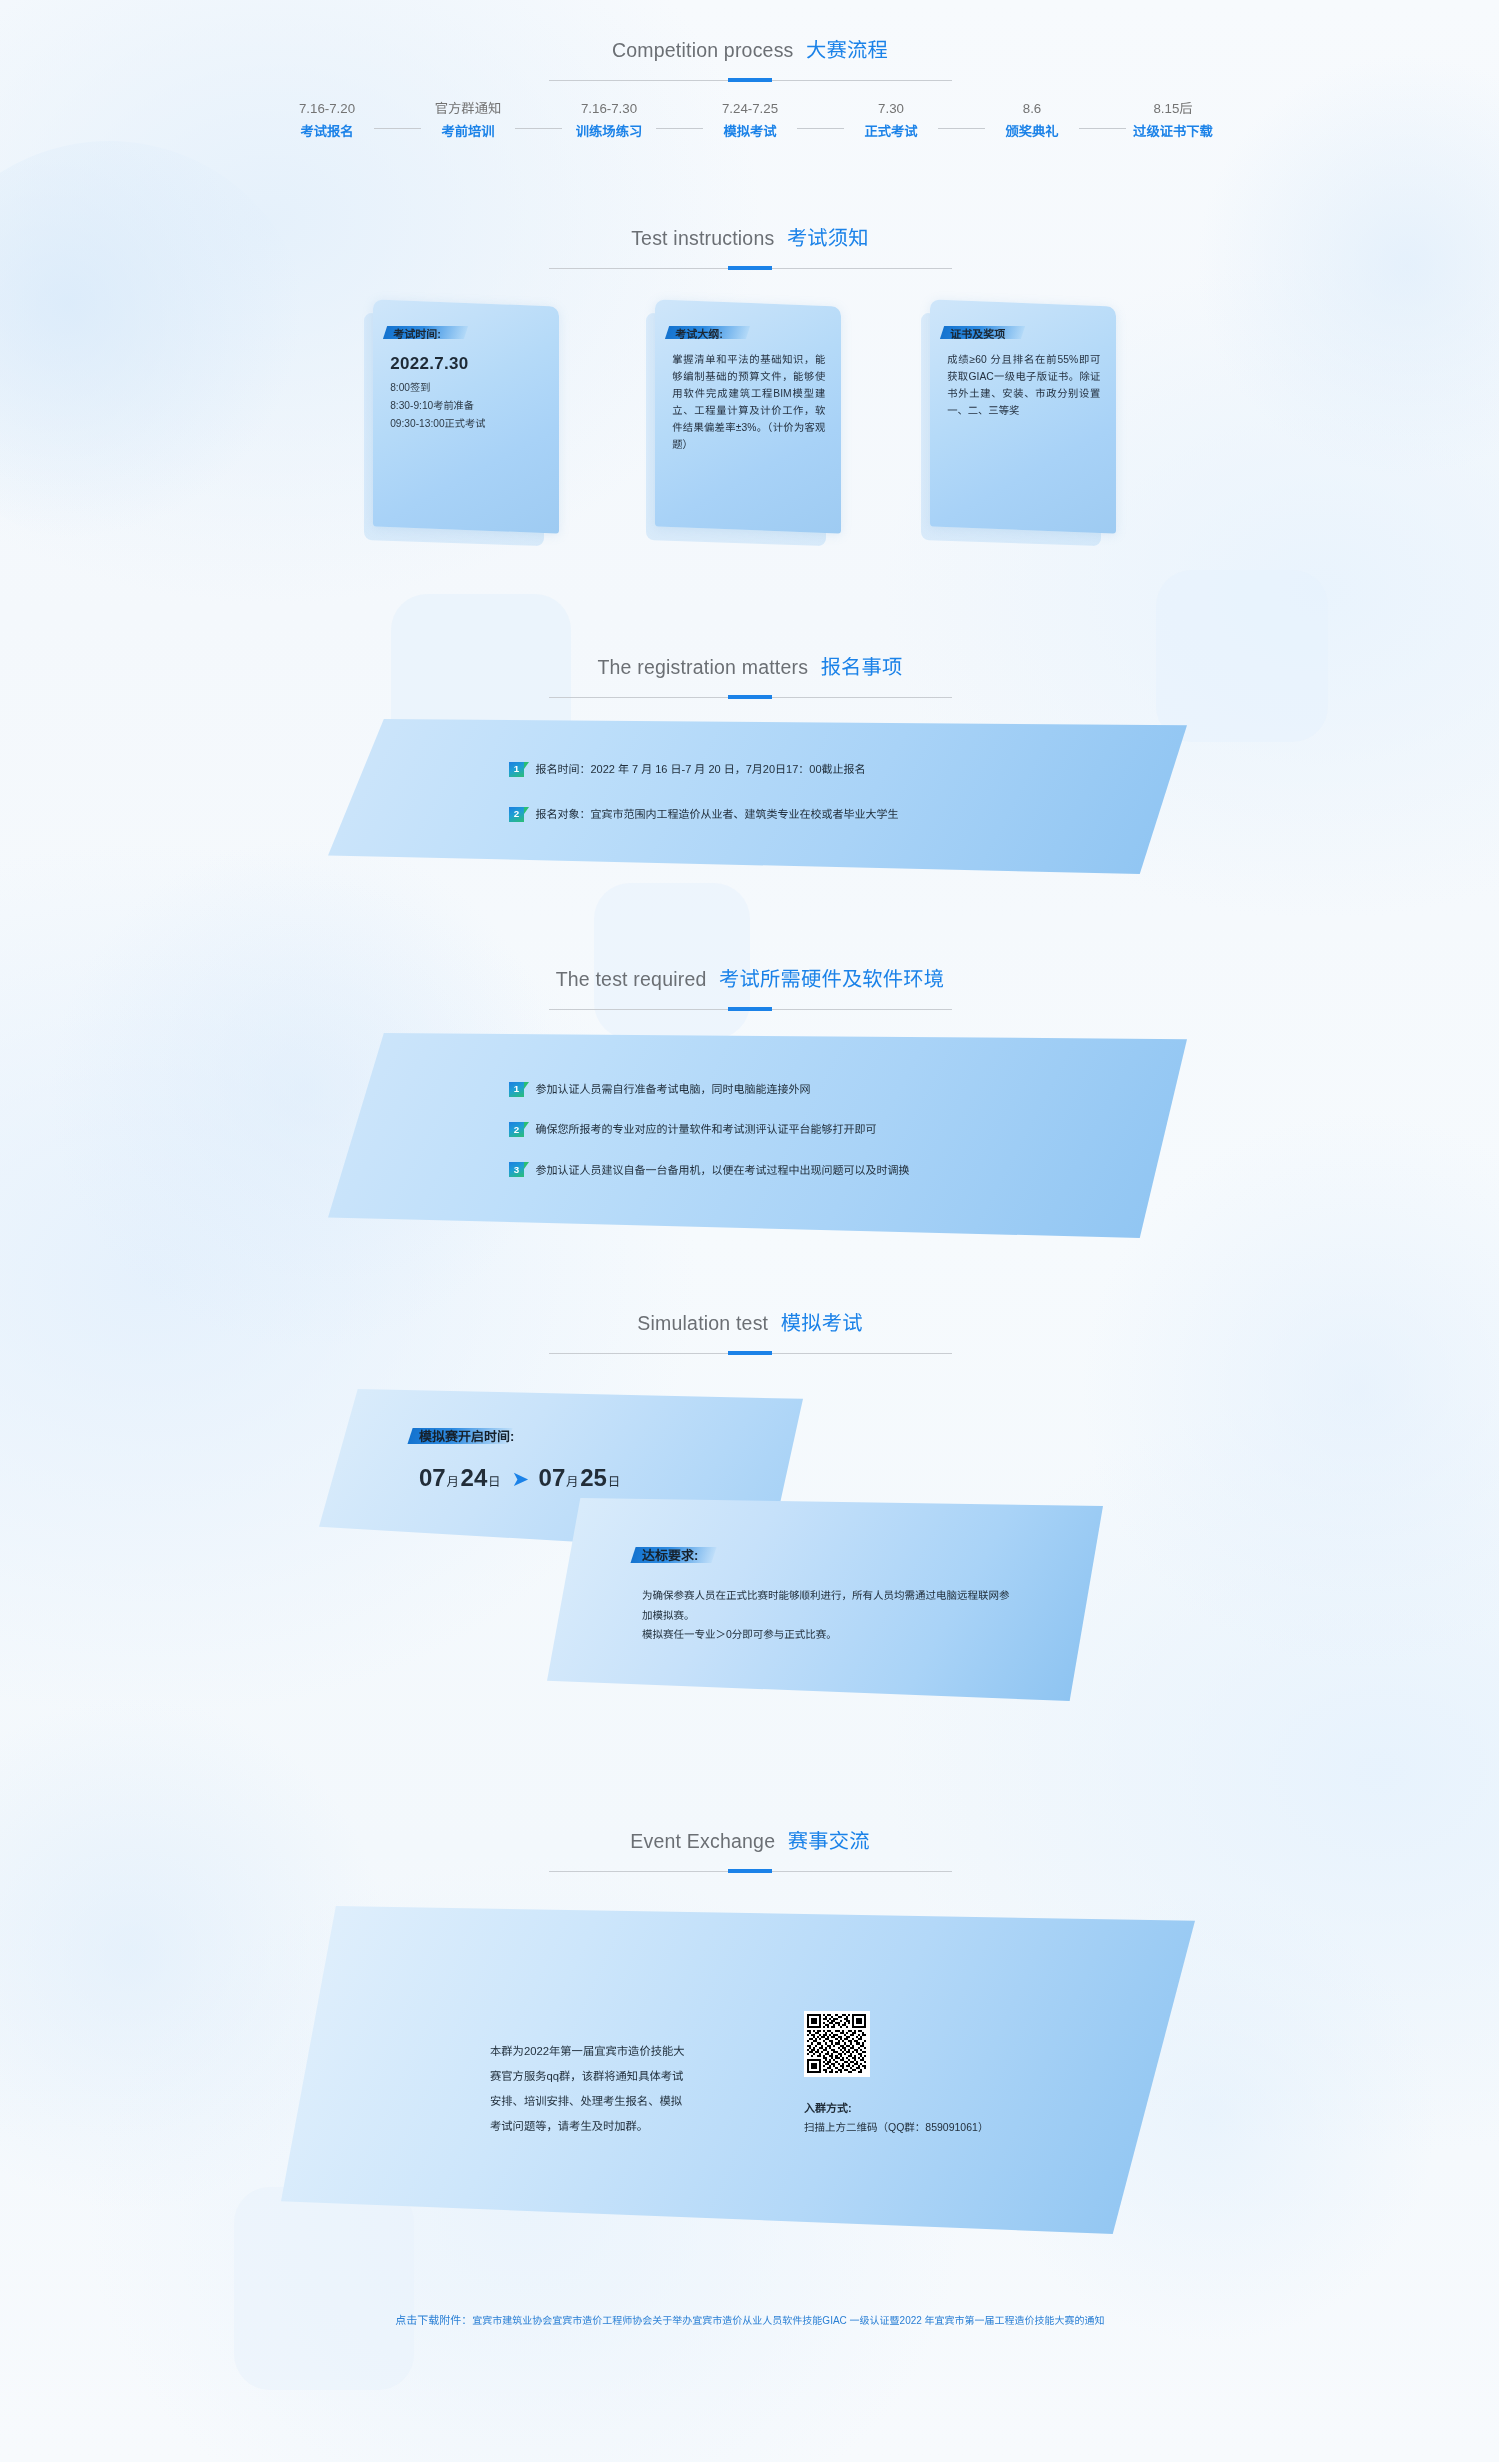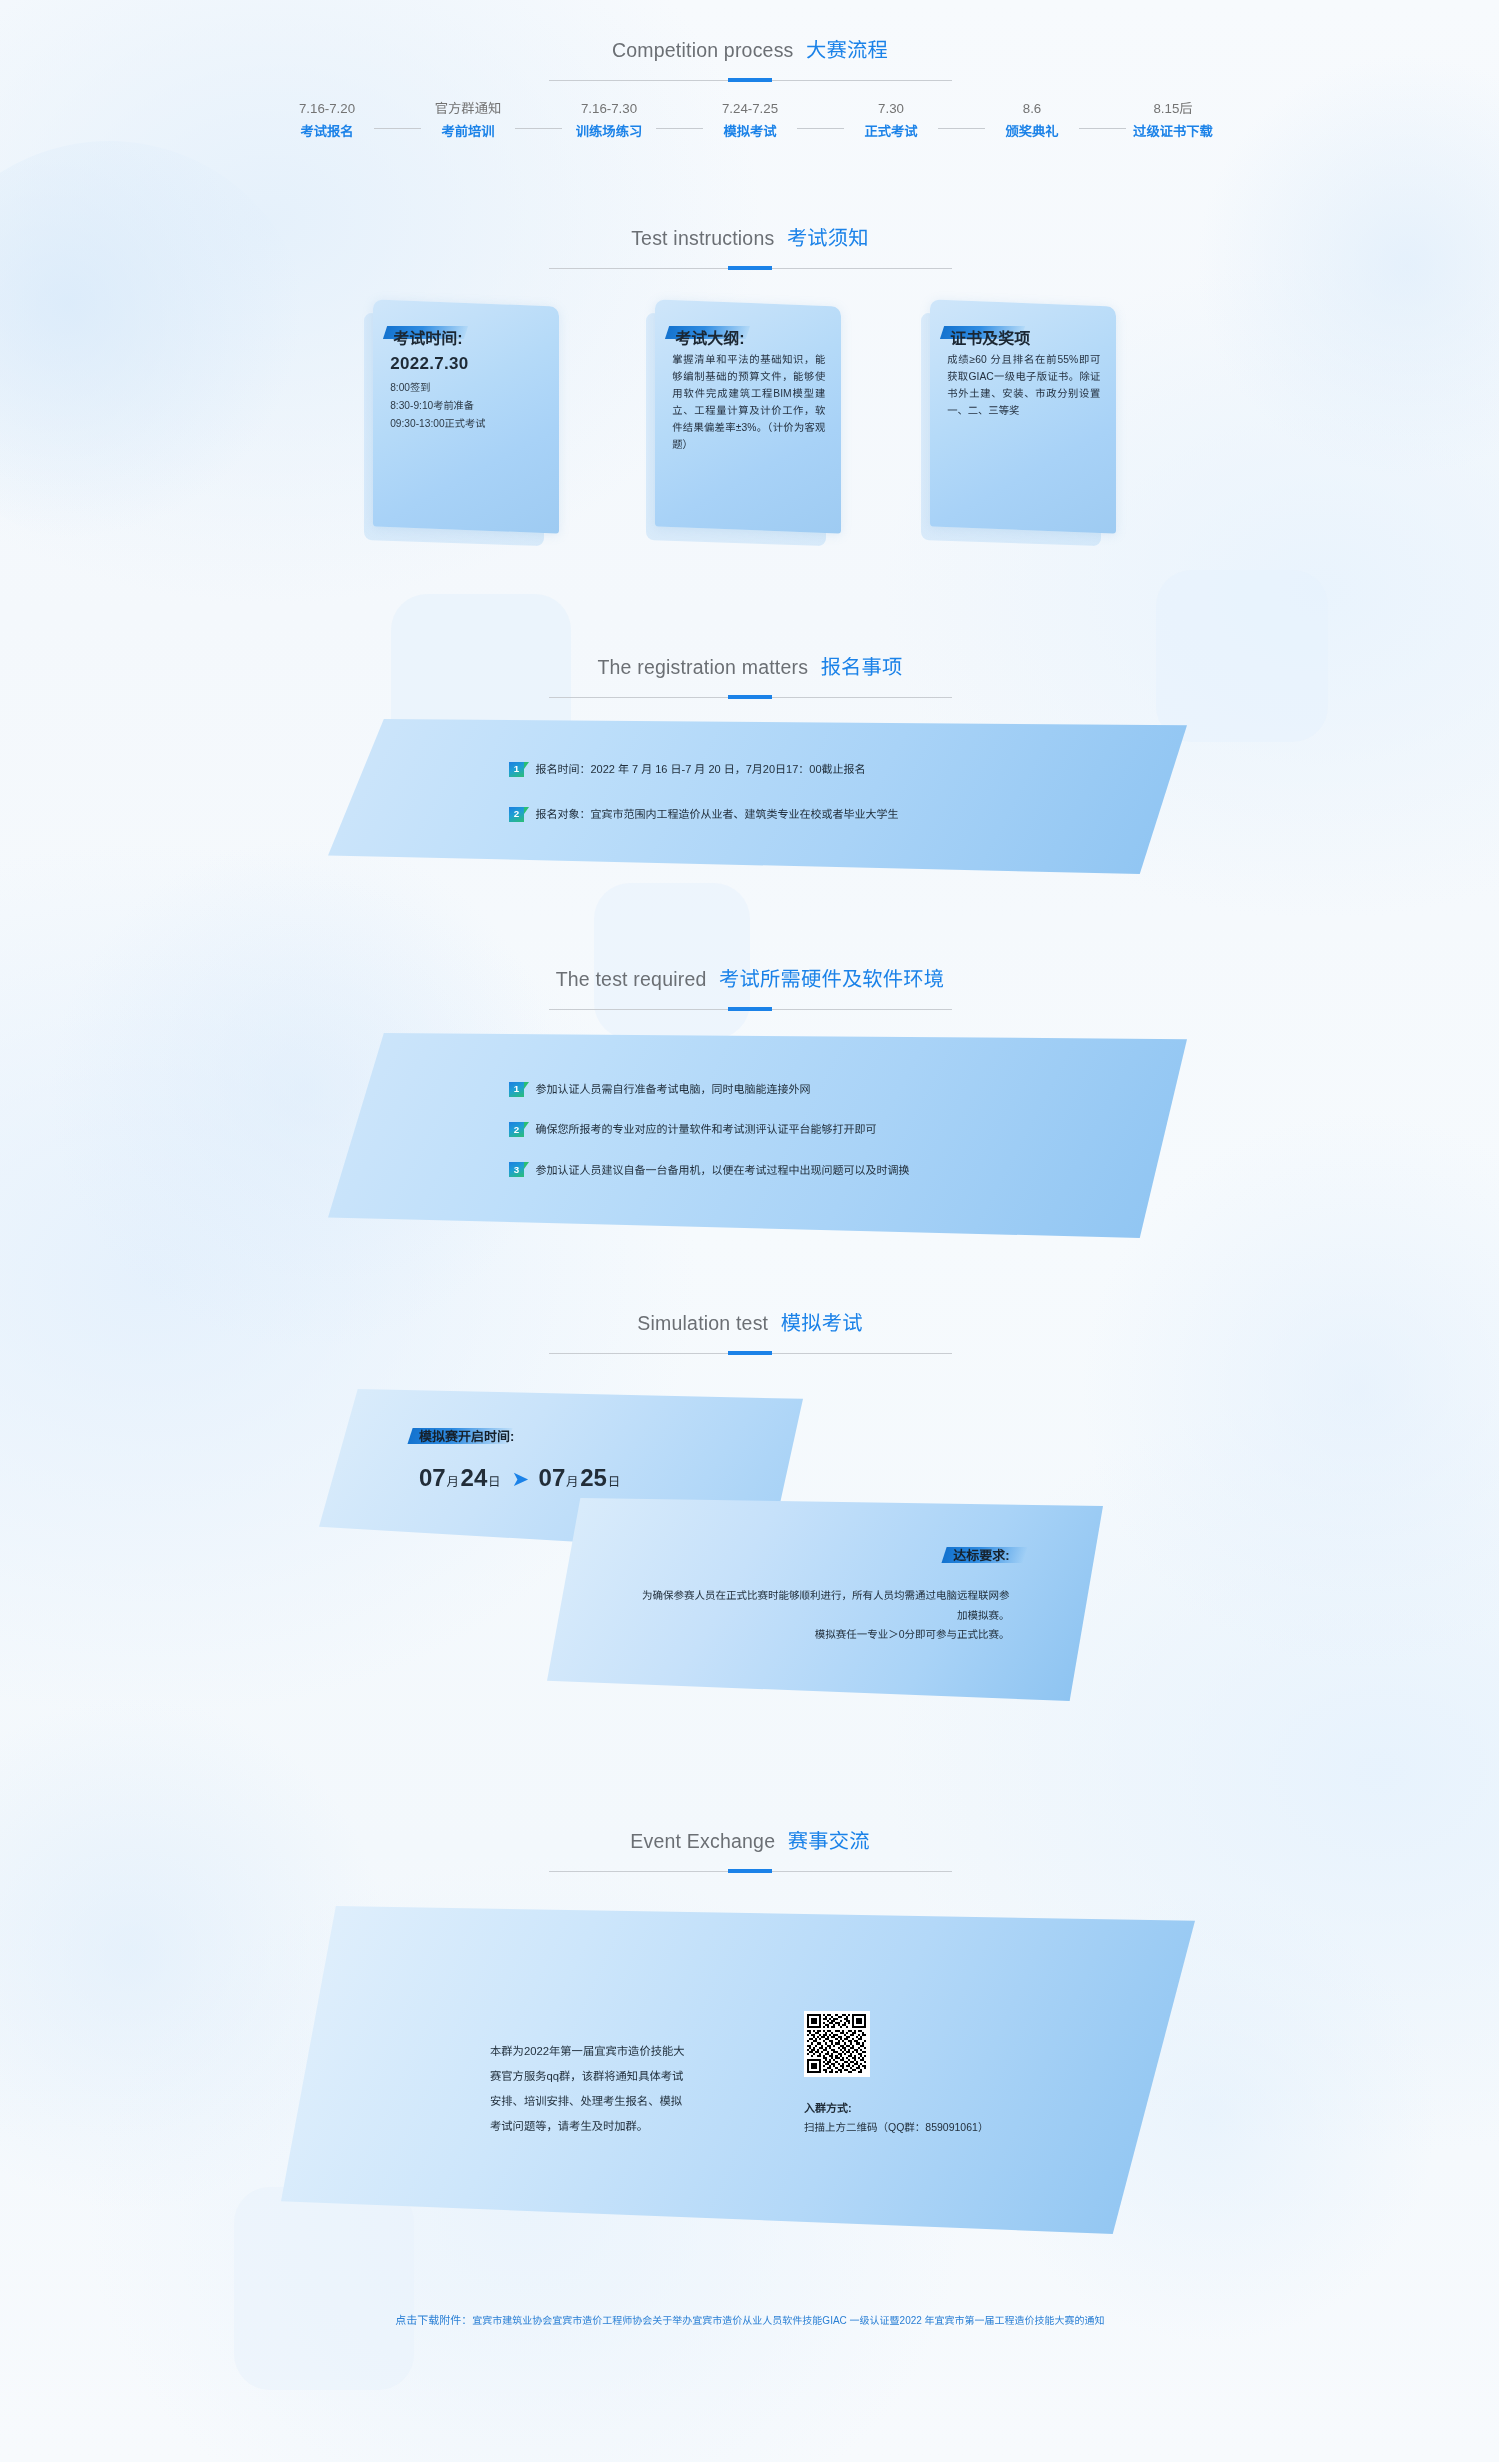--- a/index.html
+++ b/index.html
@@ -67,21 +67,21 @@
     transform: skewY(2.2deg);
     box-shadow: 0 1.6px 11px rgba(120,170,215,.18);
   }
   .card-body { position: absolute; left: 0; top: 0; width: 186px; height: 227px; padding: 17px 15.6px; }
   .card-tag { position: relative; display: inline-block; height: 15.6px; margin: 4.7px 0 11px 4.7px; }
   .card-tag .tagbg {
     position: absolute; left: -7.8px; top: 1.6px; width: 81px; height: 13.3px;
     background: linear-gradient(90deg, #1473cf 0%, #2f8ce2 45%, rgba(140,200,245,.25) 100%);
     transform: skewX(-18deg);
   }
-  .card-tag .tagtext { position: relative; font-size: 16px; font-weight: 700; color: #1b2733; white-space: nowrap; }
+  .card-tag .tagtext { position: relative; font-size: 11px; font-weight: 700; color: #1b2733; white-space: nowrap; }
   .card-big { font-size: 17px; font-weight: 700; color: #1e2a36; margin: 3.1px 0 4.7px 1.6px; letter-spacing: 0.3px; }
   .card-line { font-size: 10.2px; color: #2d3a46; line-height: 18px; margin-left: 1.6px; }
   .card-para { font-size: 10.3px; color: #243140; line-height: 17px; margin-left: 1.6px; text-align: justify; }
 
   
   .banner { position: absolute; }
   .banner .shape {
     position: absolute; inset: 0;
     background: linear-gradient(118deg, #cfe6fa 0%, #bcdefa 30%, #a9d3f7 62%, #8ec4f2 100%);
   }
@@ -96,21 +96,21 @@
   }
   .bnum .flag {
     position: absolute; left: 15px; top: 0; width: 0; height: 0;
     border-left: 5.5px solid #2bbf73; border-bottom: 7px solid transparent;
   }
   .btext { font-size: 11px; color: #22303d; line-height: 17px; white-space: nowrap; }
 
   
   .simA { position: absolute; }
   .simA .shape { position: absolute; inset: 0; background: linear-gradient(125deg, #dcedfb 0%, #c9e3fa 40%, #b3d8f8 75%, #a2cff5 100%); }
-  .simB { position: absolute; text-align: right; }
+  .simB { position: absolute; }
   .simB .shape { position: absolute; inset: 0; background: linear-gradient(120deg, #dcedfb 0%, #c6e1fa 35%, #a9d3f7 70%, #89c1f0 100%); }
   .sim-tag { position: relative; display: inline-block; height: 19px; }
   .sim-tag .tagbg {
     position: absolute; left: -9.4px; top: 2.3px; height: 16.4px; width: 100px;
     background: linear-gradient(90deg, #1473cf 0%, #2f8ce2 42%, rgba(150,205,246,.2) 100%);
     transform: skewX(-18deg);
   }
   .sim-tag .tagtext { position: relative; font-size: 13px; font-weight: 700; color: #16212c; white-space: nowrap; }
   .sim-date { font-size: 24px; font-weight: 700; color: #222d38; letter-spacing: 0px; white-space: nowrap; display: flex; align-items: baseline; }
   .sim-date .u { font-size: 12.5px; font-weight: 500; margin: 0 1.6px 0 0.8px; }

